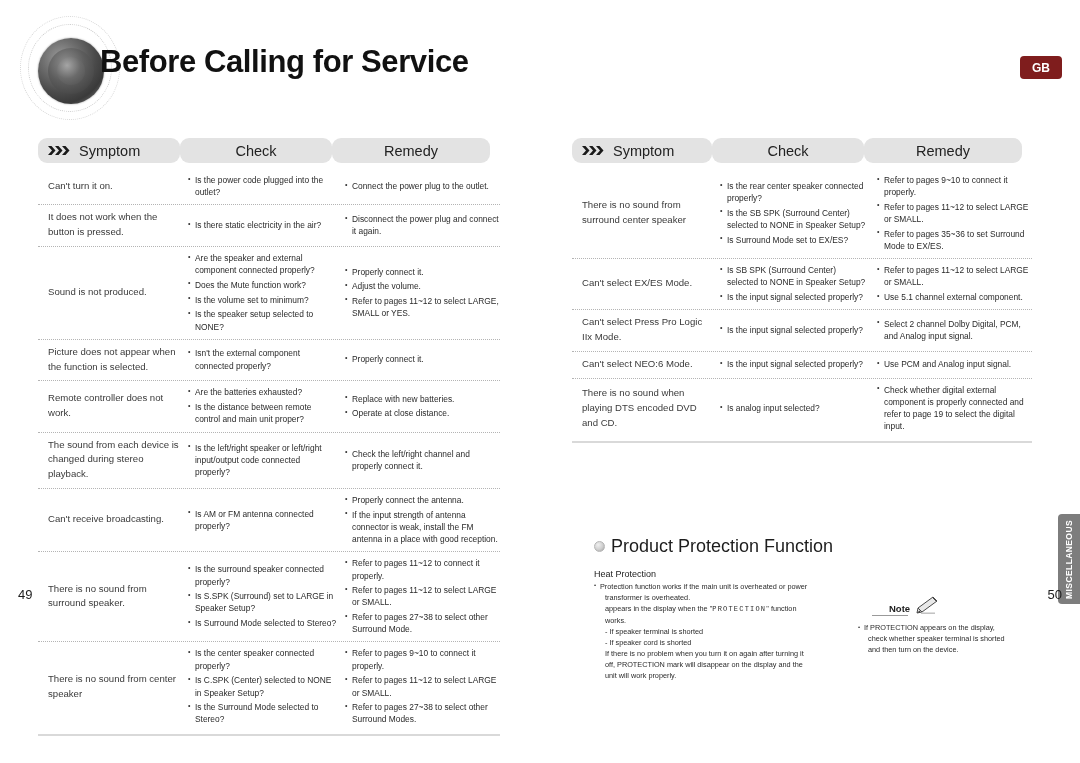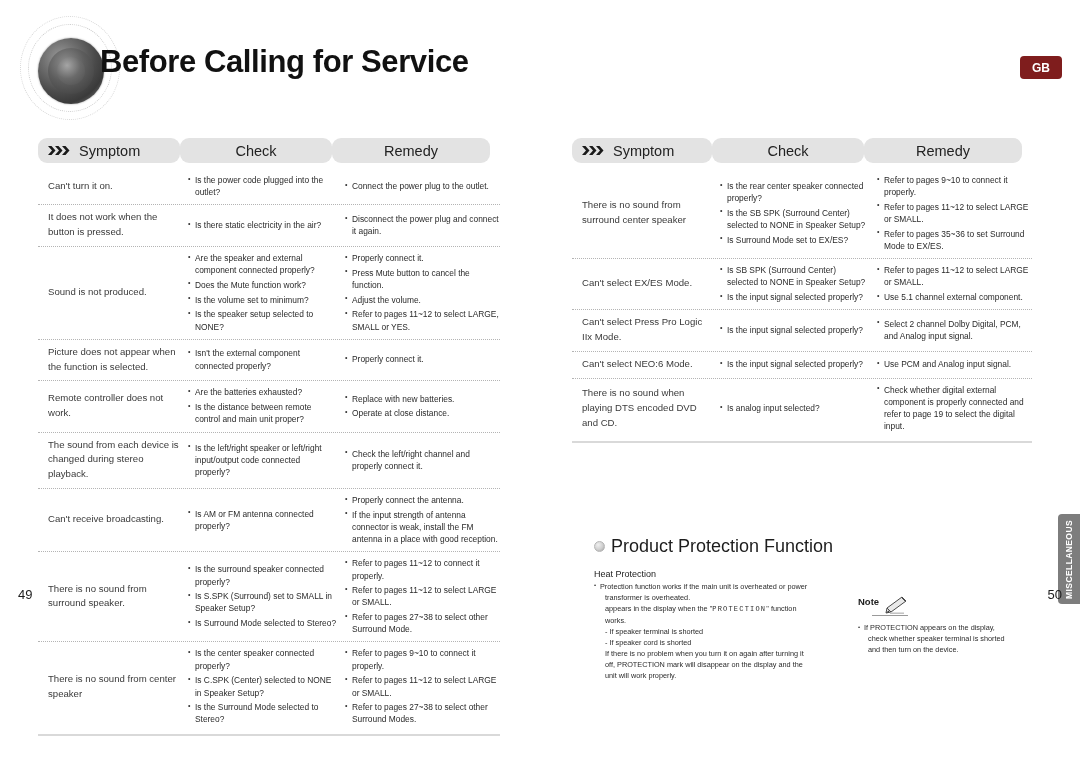--- a/index.html
+++ b/index.html
@@ -146,21 +146,21 @@
     font-size: 7.3px; line-height: 1.52; color: #2b2b2b;
   }
   .ppf-body p.bullet { position: relative; padding-left: 6px; }
   .ppf-body p.bullet::before { content:"•"; position:absolute; left:0; top:-0.5px; font-size:6px; }
   .ppf-body p.ind { padding-left: 11px; }
   .ppf-body p.dash { padding-left: 11px; }
   .mono { font-family: "Liberation Mono", monospace; letter-spacing: 1.2px; font-size: 7px; }
 
   
   .note { position: absolute; left: 858px; top: 596px; width: 180px; }
-  .note-head { display: flex; gap: 3px; }
+  .note-head { display: flex; align-items: flex-end; gap: 3px; margin-left: 31px; }
   .note-label { font-size: 9.5px; font-weight: bold; color: #1d1d1d; }
   .pencil-icon { width: 26px; height: 18px; }
   .note-rule { border-bottom: 1px solid #9a9a9a; width: 36px; margin: 1px 0 0 14px; }
   .note-body { margin-top: 7px; }
   .note-body p { font-size: 7.3px; line-height: 1.5; color: #2b2b2b; position: relative; padding-left: 6px; }
   .note-body p::before { content:"•"; position:absolute; left:0; top:-0.5px; font-size:6px; }
   .note-body p .cont { display:block; padding-left: 4px; }
 
   
   .folio { position: absolute; bottom: 22px; font-size: 13px; color: #1d1d1d; }
@@ -236,21 +236,20 @@
             <ul>
               <li>Are the speaker and external component connected properly?</li>
               <li>Does the Mute function work?</li>
               <li>Is the volume set to minimum?</li>
               <li>Is the speaker setup selected to NONE?</li>
             </ul>
           </div>
           <div class="cell rem">
             <ul>
               <li>Properly connect it.</li>
-              <li>Press Mute button to cancel the function.</li>
               <li>Adjust the volume.</li>
               <li>Refer to pages 11~12 to select LARGE, SMALL or YES.</li>
             </ul>
           </div>
         </div>
         <div class="row">
           <div class="cell sym">Picture does not appear when the function is selected.</div>
           <div class="cell chk">
             <ul>
               <li>Isn't the external component connected properly?</li>
@@ -302,21 +301,21 @@
               <li>Properly connect the antenna.</li>
               <li>If the input strength of antenna connector is weak, install the FM antenna in a place with good reception.</li>
             </ul>
           </div>
         </div>
         <div class="row">
           <div class="cell sym">There is no sound from surround speaker.</div>
           <div class="cell chk">
             <ul>
               <li>Is the surround speaker connected properly?</li>
-              <li>Is  S.SPK (Surround) set to SMALL in Speaker Setup?</li>
+              <li>Is  S.SPK (Surround) set to LARGE in Speaker Setup?</li>
               <li>Is Surround Mode selected to Stereo?</li>
             </ul>
           </div>
           <div class="cell rem">
             <ul>
               <li>Refer to pages 11~12 to connect it properly.</li>
               <li>Refer to pages 11~12 to select LARGE or SMALL.</li>
               <li>Refer to pages 27~38 to select other Surround Mode.</li>
             </ul>
           </div>

